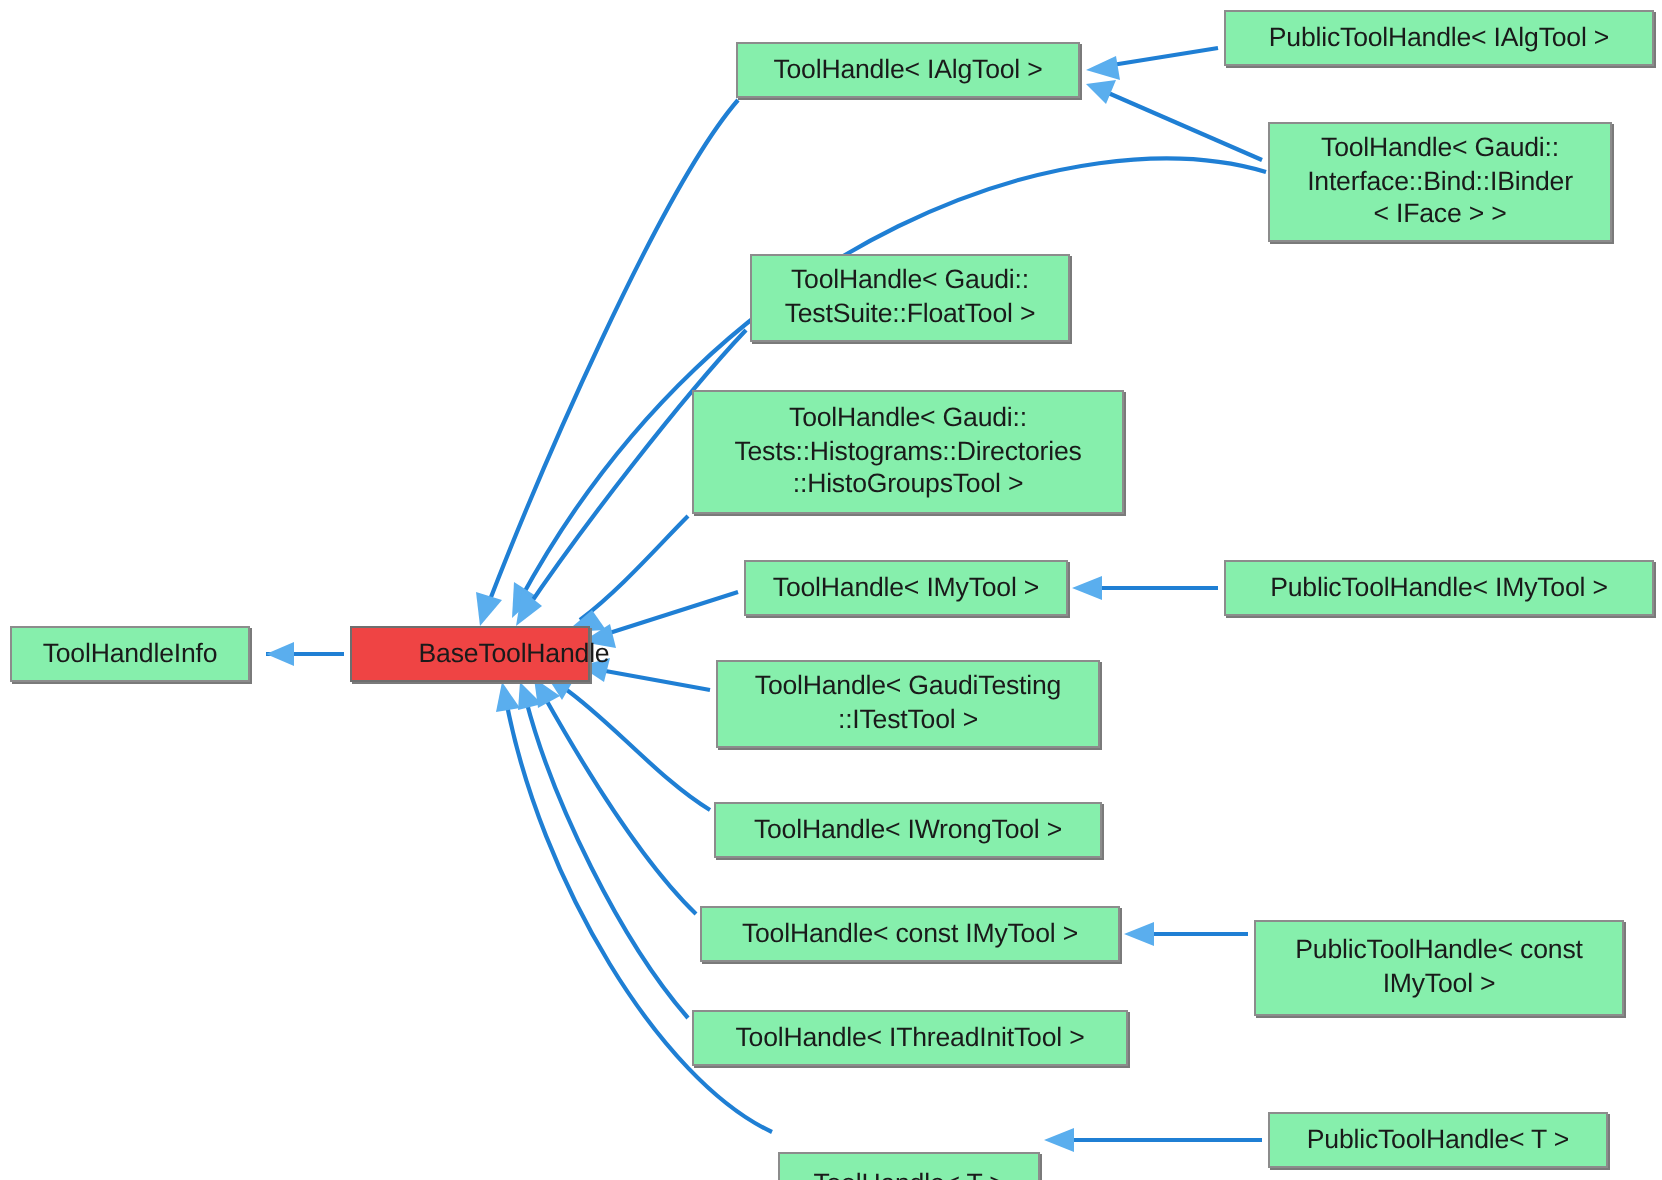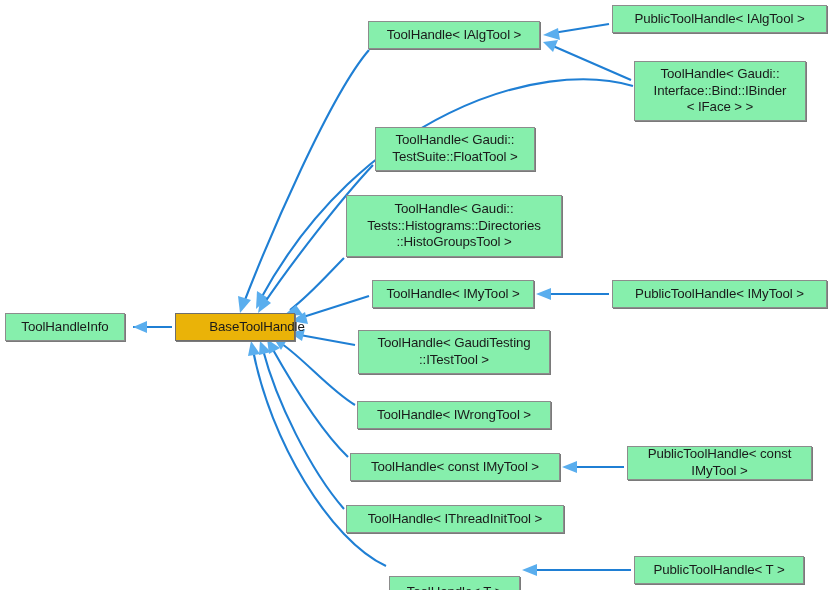--- a/index.html
+++ b/index.html
@@ -44,21 +44,21 @@
     justify-content: center;
     text-align: center;
     font-size: 13.3px;
     line-height: 16.6px;
     letter-spacing: -0.1px;
     white-space: pre-line;
     cursor: pointer;
     user-select: none;
   }
   .node-box.is-current {
-    background: #eab308;
+    background: #ef4444;
     border-color: #6e6e6e;
     padding-left: 44px;
   }
   .node-label {
     display: block;
     padding: 0 6px;
     white-space: pre-line;
   }
 </style>
 </head>
@@ -115,20 +115,20 @@
 TestSuite::FloatTool &gt;</span></div>
       <div class="node-box" style="left: 346px; top: 195px; width: 216px; height: 62px;"><span class="node-label">ToolHandle&lt; Gaudi::
 Tests::Histograms::Directories
 ::HistoGroupsTool &gt;</span></div>
       <div class="node-box" style="left: 372px; top: 280px; width: 162px; height: 28px;"><span class="node-label">ToolHandle&lt; IMyTool &gt;</span></div>
       <div class="node-box" style="left: 612px; top: 280px; width: 215px; height: 28px;"><span class="node-label">PublicToolHandle&lt; IMyTool &gt;</span></div>
       <div class="node-box" style="left: 358px; top: 330px; width: 192px; height: 44px;"><span class="node-label">ToolHandle&lt; GaudiTesting
 ::ITestTool &gt;</span></div>
       <div class="node-box" style="left: 357px; top: 401px; width: 194px; height: 28px;"><span class="node-label">ToolHandle&lt; IWrongTool &gt;</span></div>
       <div class="node-box" style="left: 350px; top: 453px; width: 210px; height: 28px; text-align: right;"><span class="node-label">ToolHandle&lt; const IMyTool &gt;</span></div>
-      <div class="node-box" style="left: 627px; top: 446px; width: 185px; height: 34px;"><span class="node-label">PublicToolHandle&lt; const
+      <div class="node-box" style="left: 627px; top: 460px; width: 185px; height: 48px;"><span class="node-label">PublicToolHandle&lt; const
 IMyTool &gt;</span></div>
       <div class="node-box" style="left: 346px; top: 505px; width: 218px; height: 28px;"><span class="node-label">ToolHandle&lt; IThreadInitTool &gt;</span></div>
       <div class="node-box" style="left: 389px; top: 576px; width: 131px; height: 32px;"><span class="node-label">ToolHandle&lt; T &gt;</span></div>
       <div class="node-box" style="left: 634px; top: 556px; width: 170px; height: 28px;"><span class="node-label">PublicToolHandle&lt; T &gt;</span></div>
     </div>
 
 </div>
 
 </body></html>

